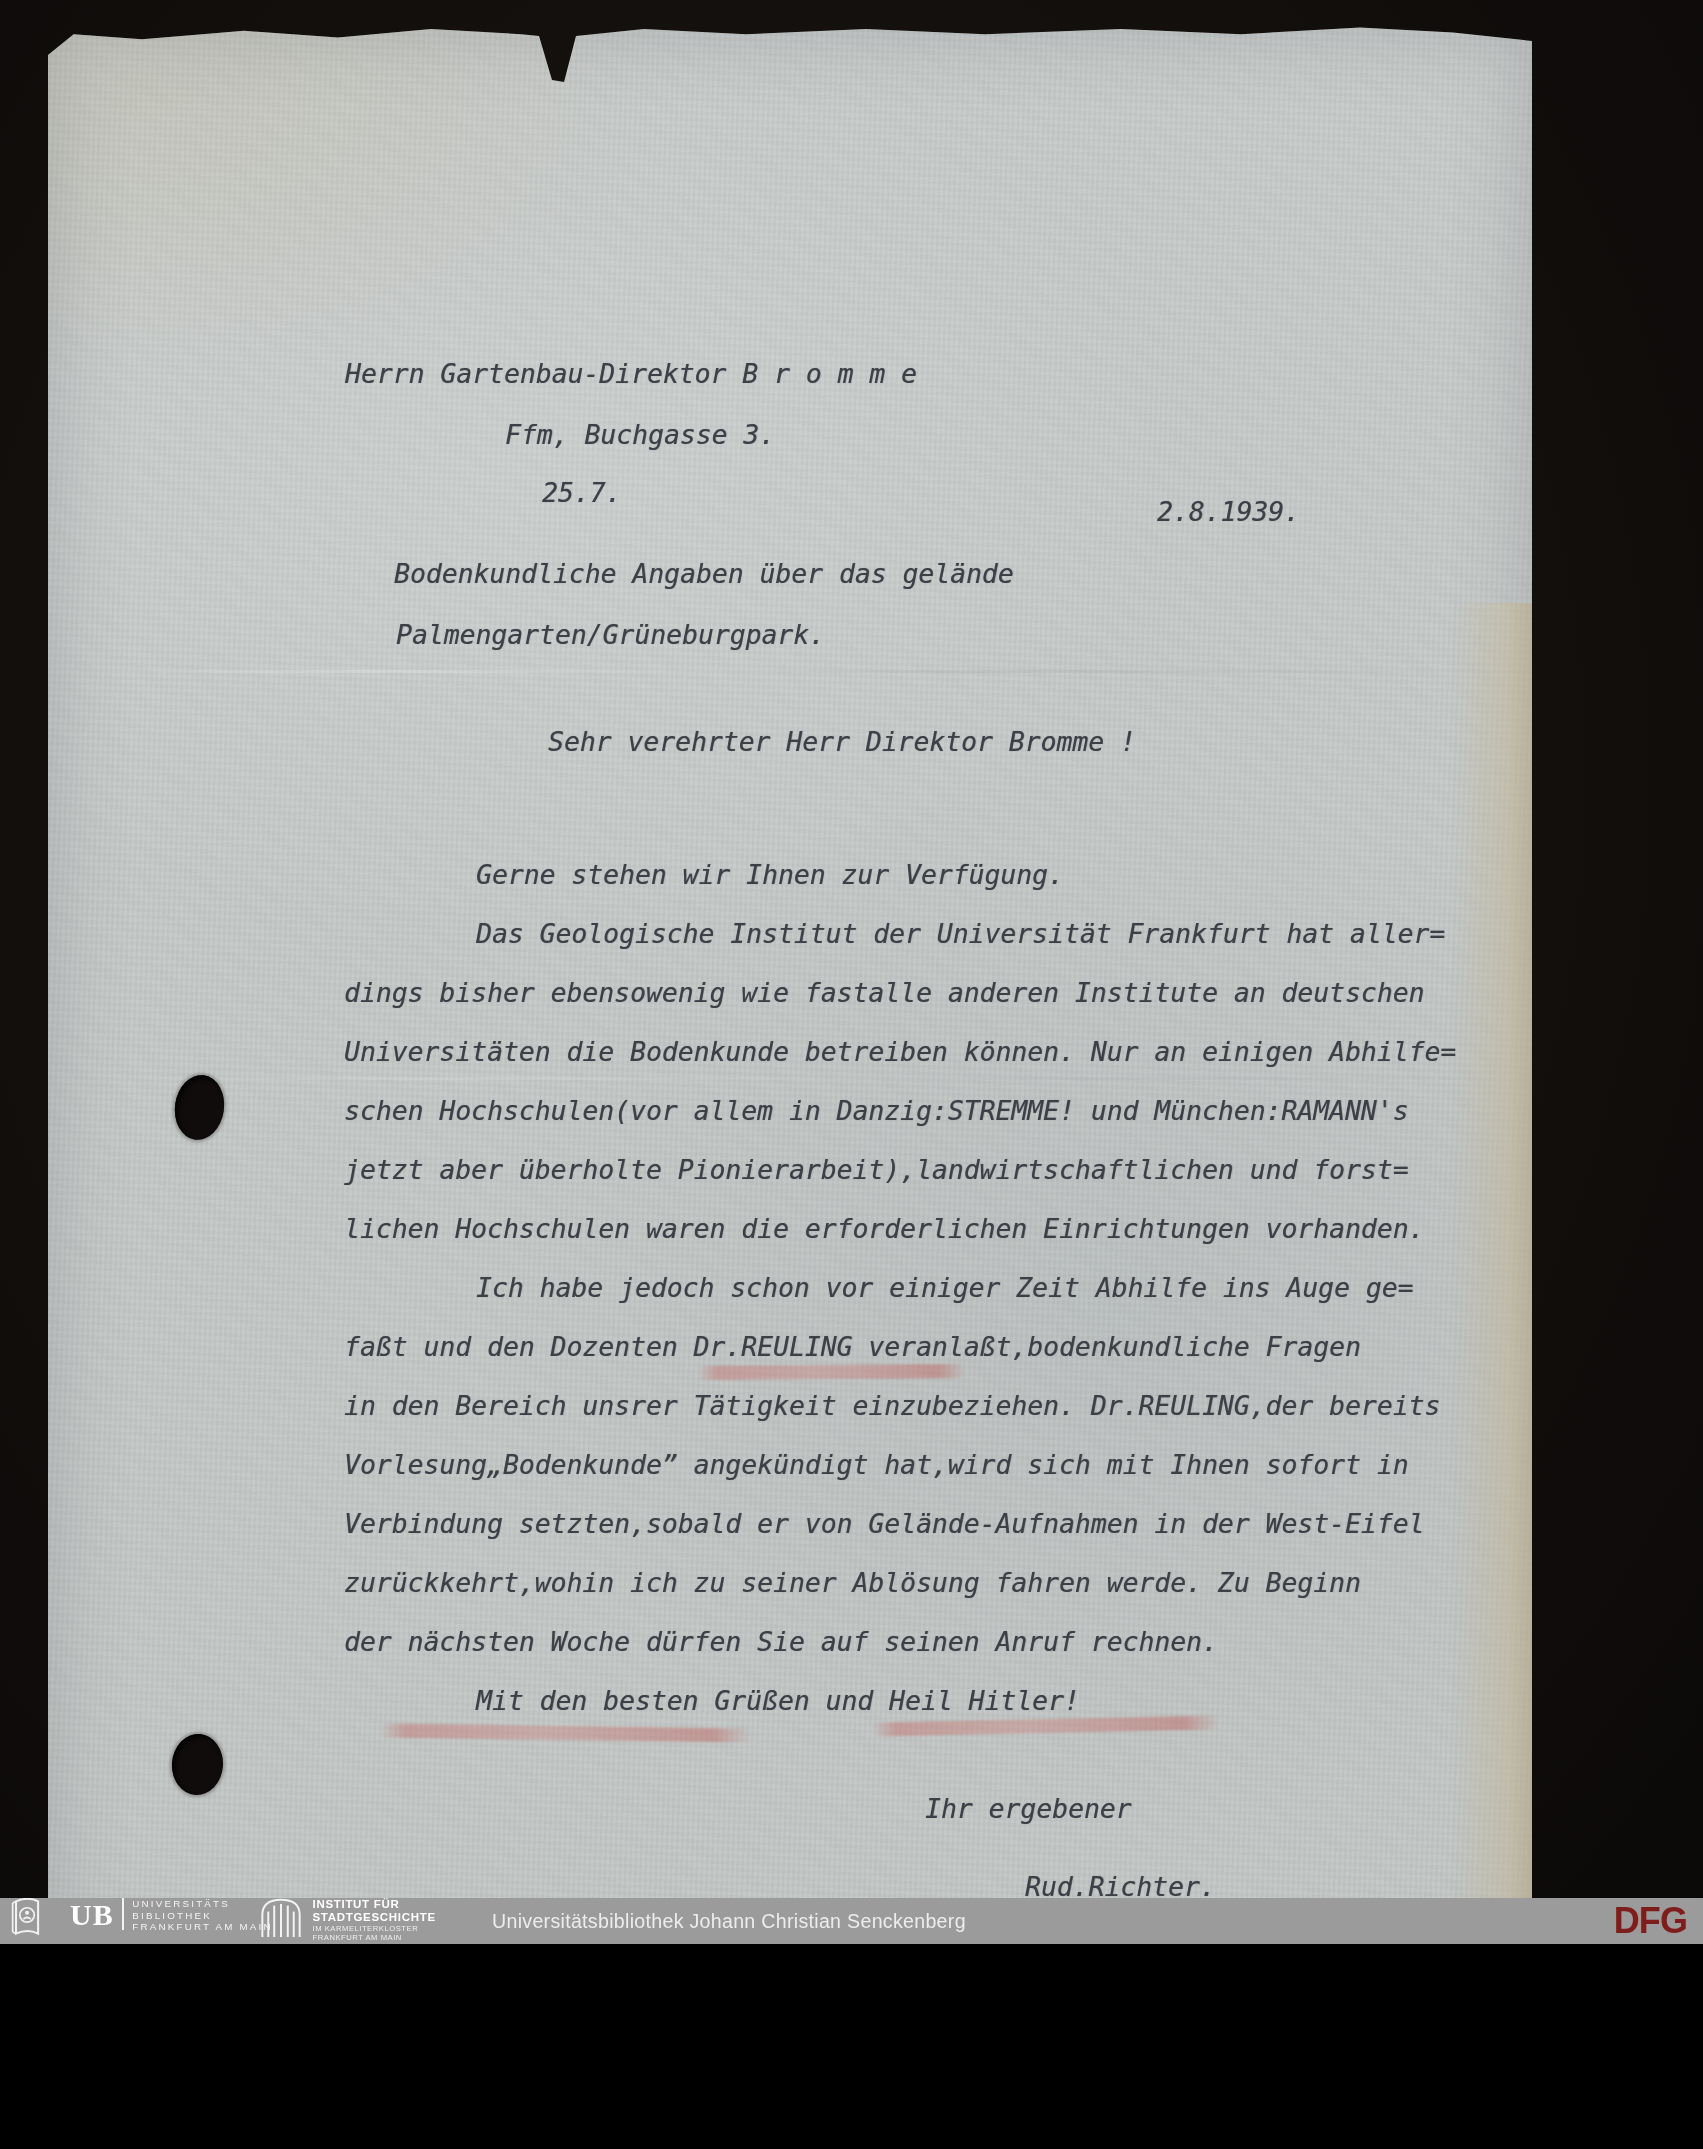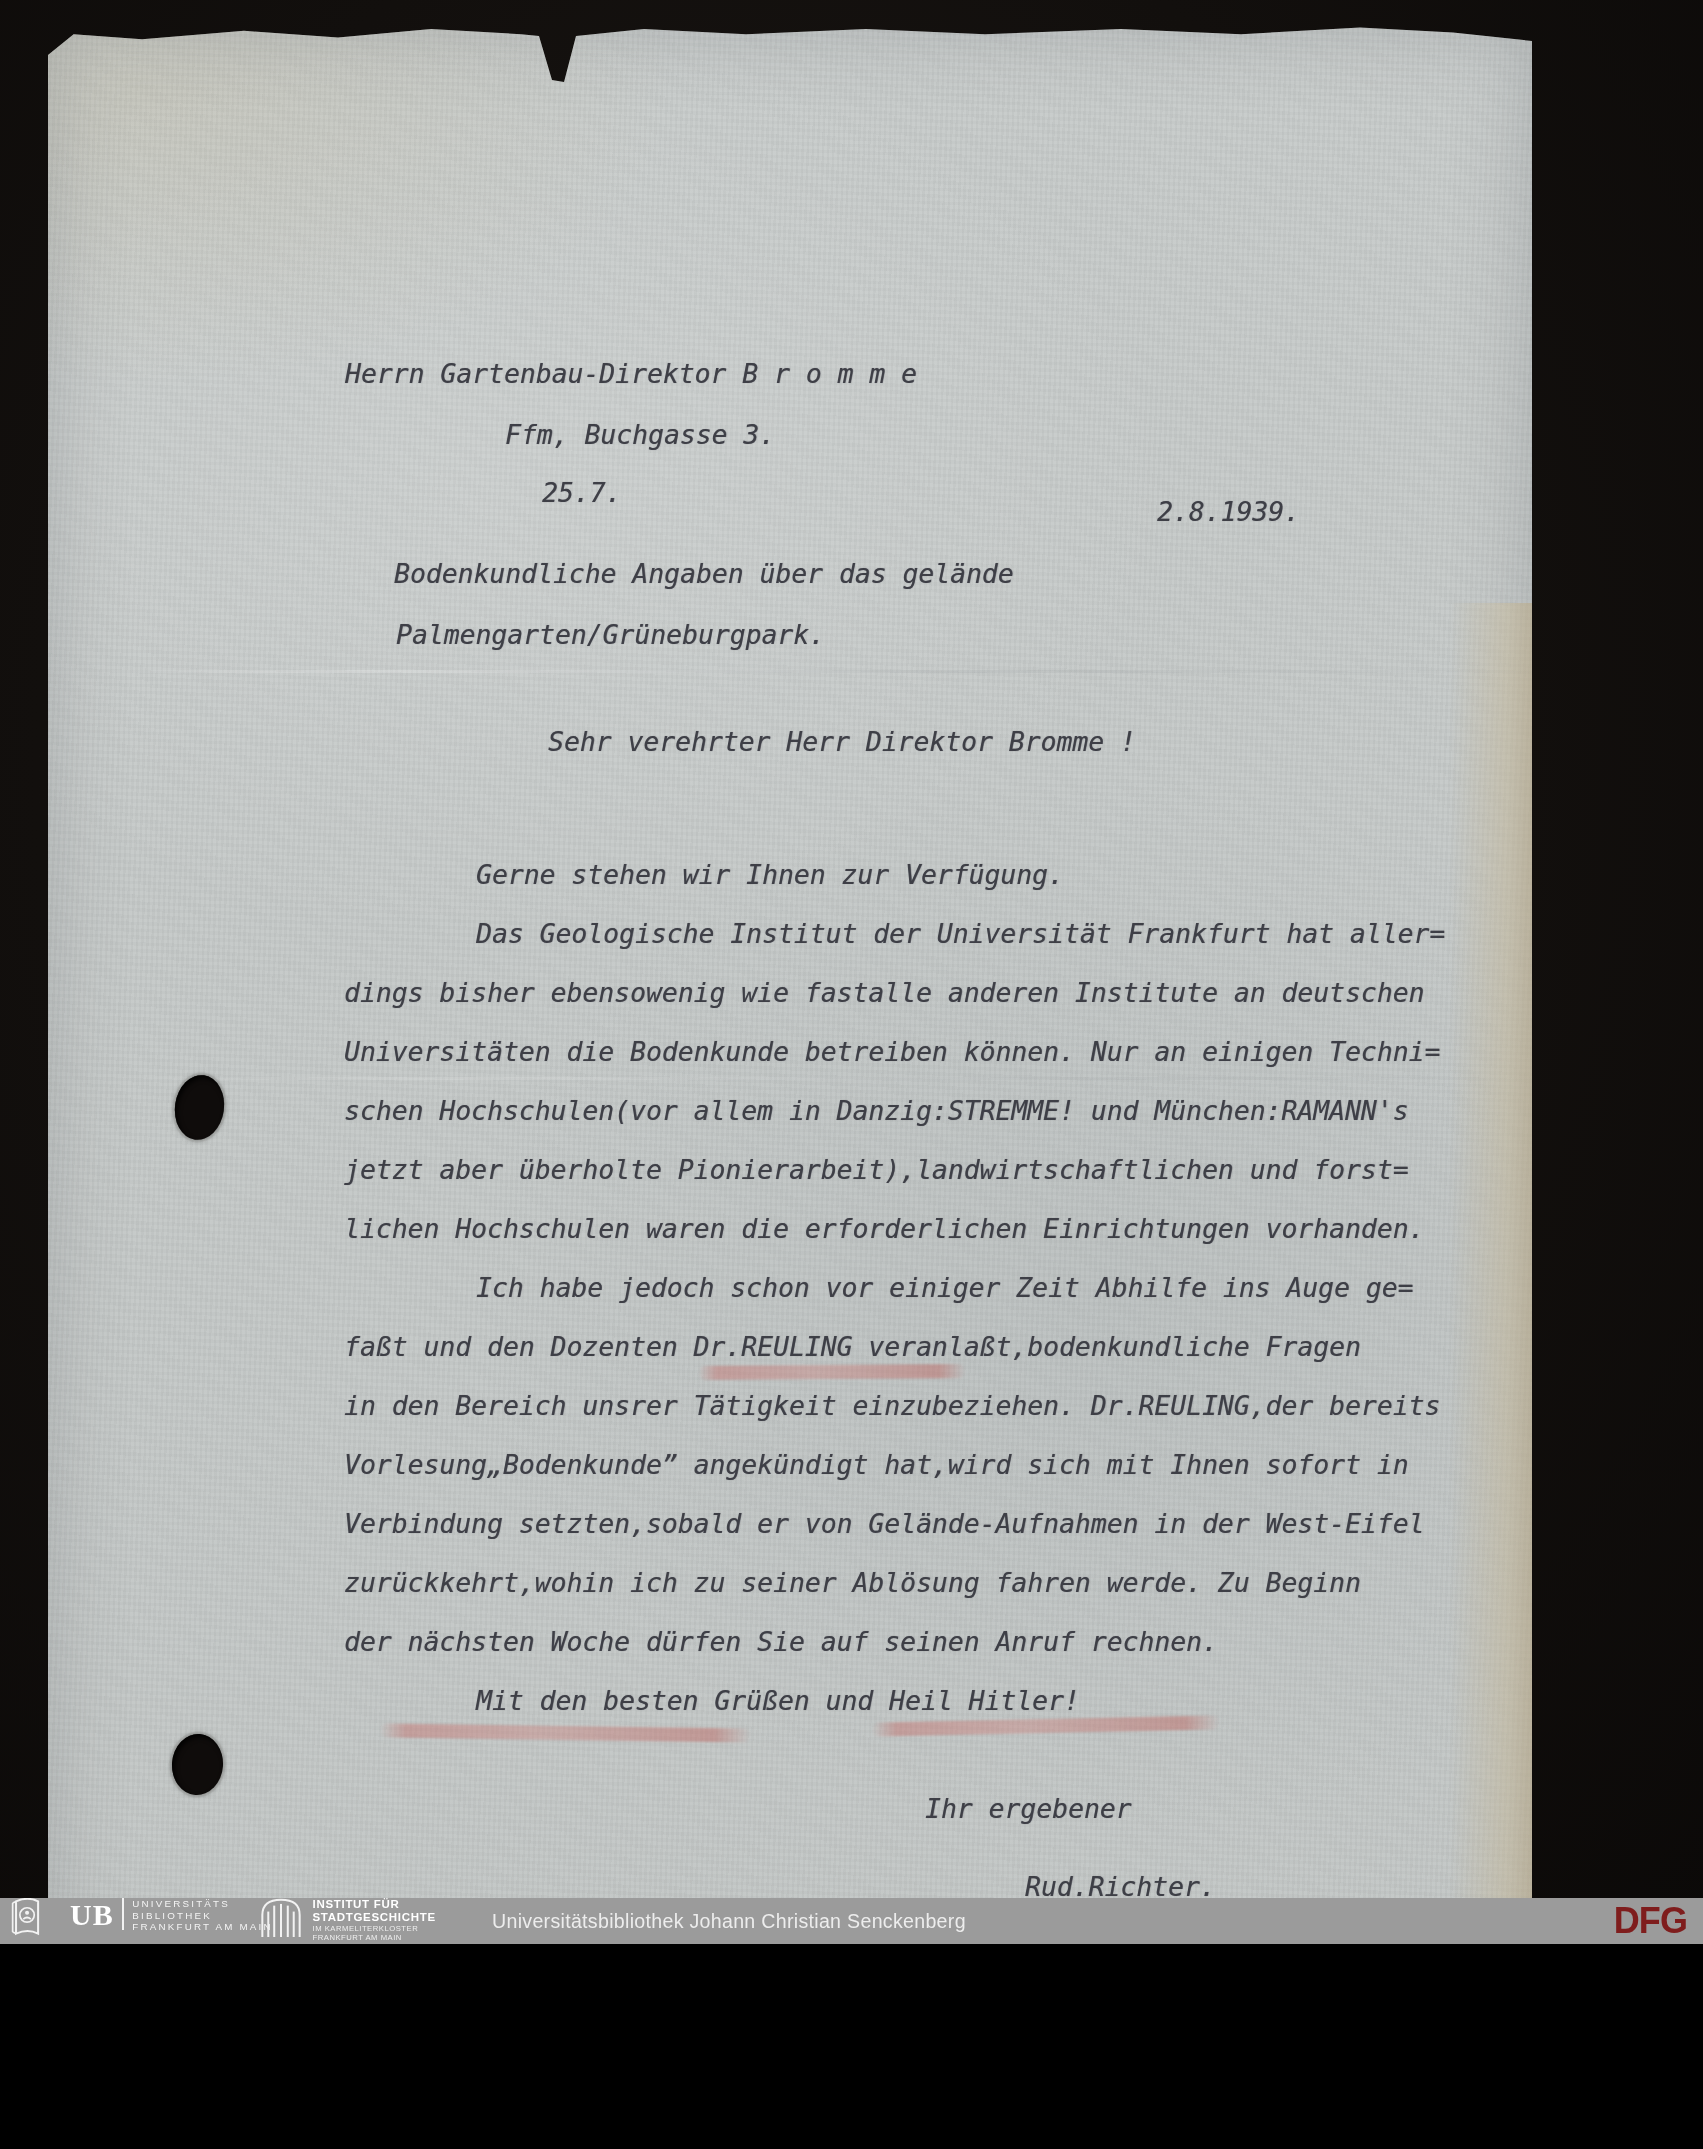--- a/index.html
+++ b/index.html
@@ -102,21 +102,21 @@
   <div class="tw" style="left:542px;top:477px">25.7.</div>
   <div class="tw" style="left:1157px;top:496px">2.8.1939.</div>
   <div class="tw" style="left:394px;top:558px">Bodenkundliche Angaben über das gelände</div>
   <div class="tw" style="left:396px;top:619px">Palmengarten/Grüneburgpark.</div>
   <div class="tw" style="left:548px;top:726px">Sehr verehrter Herr Direktor Bromme !</div>
 
   <div class="body-block">
     <div class="bl ind">Gerne stehen wir Ihnen zur Verfügung.</div>
     <div class="bl ind">Das Geologische Institut der Universität Frankfurt hat aller=</div>
     <div class="bl">dings bisher ebensowenig wie fastalle anderen Institute an deutschen</div>
-    <div class="bl">Universitäten die Bodenkunde betreiben können. Nur an einigen Techni=</div>
+    <div class="bl">Universitäten die Bodenkunde betreiben können. Nur an einigen Abhilfe=</div>
     <div class="bl">schen Hochschulen(vor allem in Danzig:STREMME! und München:RAMANN's</div>
     <div class="bl">jetzt aber überholte Pionierarbeit),landwirtschaftlichen und forst=</div>
     <div class="bl">lichen Hochschulen waren die erforderlichen Einrichtungen vorhanden.</div>
     <div class="bl ind">Ich habe jedoch schon vor einiger Zeit Abhilfe ins Auge ge=</div>
     <div class="bl">faßt und den Dozenten Dr.REULING veranlaßt,bodenkundliche Fragen</div>
     <div class="bl">in den Bereich unsrer Tätigkeit einzubeziehen. Dr.REULING,der bereits</div>
     <div class="bl">Vorlesung„Bodenkunde” angekündigt hat,wird sich mit Ihnen sofort in</div>
     <div class="bl">Verbindung setzten,sobald er von Gelände-Aufnahmen in der West-Eifel</div>
     <div class="bl">zurückkehrt,wohin ich zu seiner Ablösung fahren werde. Zu Beginn</div>
     <div class="bl">der nächsten Woche dürfen Sie auf seinen Anruf rechnen.</div>

